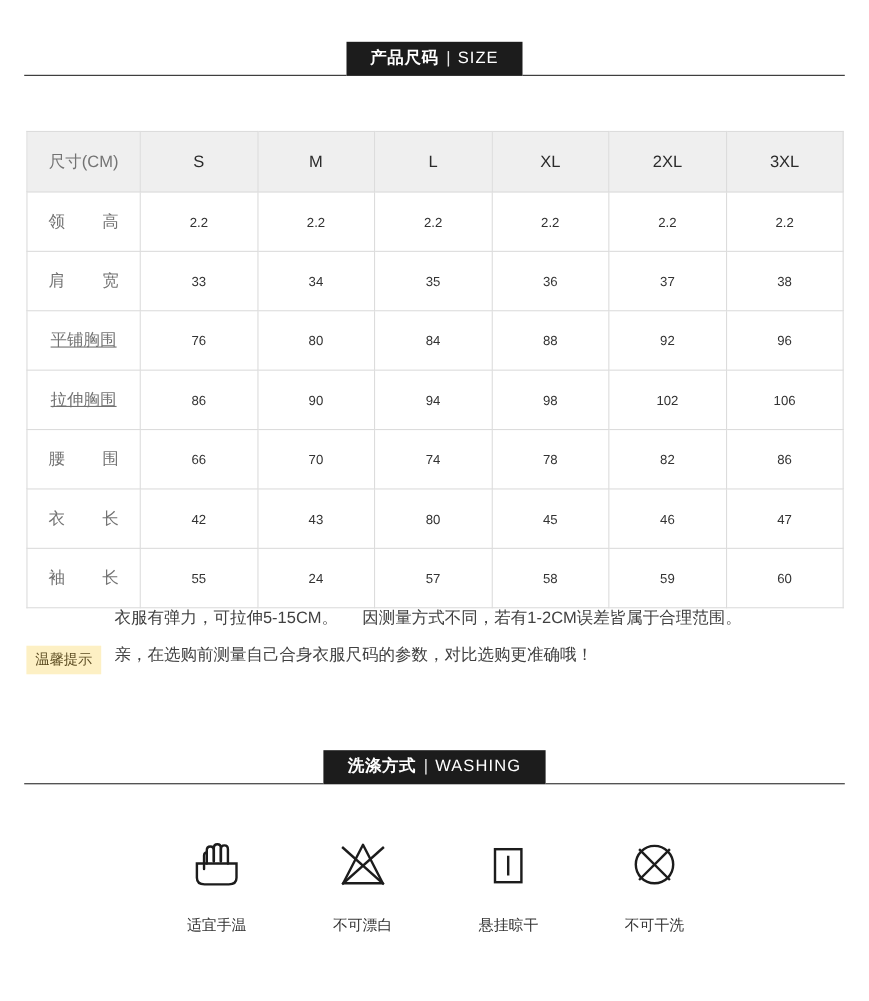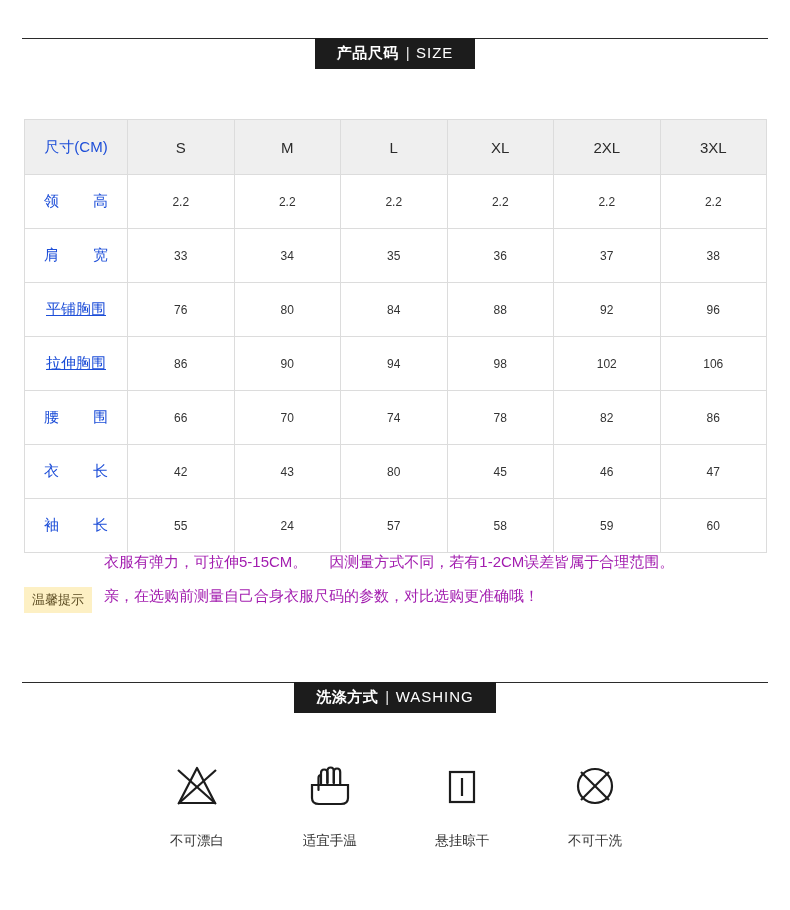--- a/index.html
+++ b/index.html
@@ -17,21 +17,21 @@
 
   .page {
     position: relative;
     width: 790px;
     height: 910px;
   }
 
   
   .section-head {
     display: flex;
-    align-items: flex-start;
+    align-items: flex-end;
     justify-content: center;
     width: 100%;
   }
   .section-head .rule {
     flex: 1 1 auto;
     height: 1px;
     background: #2b2b2b;
   }
   .section-head .label {
     flex: 0 0 auto;
@@ -88,21 +88,21 @@
   }
   #size-table thead td {
     background: #efefef;
     height: 52px;
     font-size: 15px;
     color: #2b2b2b;
   }
   #size-table td.rowhead {
     background: #ffffff;
     font-size: 15px;
-    color: #1d4ed8;
+    color: #737373;
     letter-spacing: 0px;
   }
   #size-table thead td.rowhead {
     background: #efefef;
   }
   #size-table col.c0 { width: 103px; }
   #size-table col.cx { width: 106.5px; }
   .sp2 { letter-spacing: 0; text-decoration: underline; }
   .spread {
     display: inline-block;
@@ -127,21 +127,21 @@
     font-size: 13px;
     padding: 6px 8px;
     margin-top: 13px;
     line-height: 1.1;
     white-space: nowrap;
   }
   #tip-lines {
     flex: 1 1 auto;
     margin-left: 12px;
     font-size: 15px;
-    color: #a21caf;
+    color: #404040;
     line-height: 34px;
   }
   #tip-lines .line {
     white-space: nowrap;
   }
   #tip-lines .gap {
     display: inline-block;
     width: 22px;
   }
 
@@ -285,48 +285,48 @@
 
   <div class="section-head" id="washing-head">
     <div class="rule"></div>
     <div class="label">
       <span class="cn">洗涤方式</span><span class="sep">|</span><span class="en">WASHING</span>
     </div>
     <div class="rule"></div>
   </div>
 
   <div id="wash-row">
-
-    <div class="wash-item">
-      <div class="wash-icon">
-        <svg width="52" height="46" viewBox="0 0 52 46">
-          <path d="M26 4 L44 39 L8 39 Z" fill="none" stroke="#1c1c1c" stroke-width="2.2" stroke-linejoin="round"></path>
-          <line x1="7" y1="6" x2="45" y2="40" stroke="#1c1c1c" stroke-width="2.2"></line>
-          <line x1="45" y1="6" x2="7" y2="40" stroke="#1c1c1c" stroke-width="2.2"></line>
-        </svg>
-      </div>
-      <div class="wash-label">不可漂白</div>
-    </div>
 
     <div class="wash-item">
       <div class="wash-icon">
         <svg width="52" height="46" viewBox="0 0 52 46">
           <path d="M8 21 L8 34 Q8 40 15 40 L37 40 Q44 40 44 34 L44 21 Z" fill="none" stroke="#1c1c1c" stroke-width="2.2"></path>
           <path d="M17 21 L17 9 Q17 5.5 20.2 5.5 Q23.4 5.5 23.4 9 L23.4 19" fill="none" stroke="#1c1c1c" stroke-width="2.2" stroke-linecap="round"></path>
           <path d="M23.4 19 L23.4 7 Q23.4 3.5 26.6 3.5 Q29.8 3.5 29.8 7 L29.8 19" fill="none" stroke="#1c1c1c" stroke-width="2.2" stroke-linecap="round"></path>
           <path d="M29.8 19 L29.8 8 Q29.8 4.5 33 4.5 Q36.2 4.5 36.2 8 L36.2 21" fill="none" stroke="#1c1c1c" stroke-width="2.2" stroke-linecap="round"></path>
           <path d="M14.5 26 L14.5 14 Q14.5 11 17 11" fill="none" stroke="#1c1c1c" stroke-width="2.2" stroke-linecap="round"></path>
         </svg>
       </div>
       <div class="wash-label">适宜手温</div>
     </div>
 
     <div class="wash-item">
       <div class="wash-icon">
         <svg width="52" height="46" viewBox="0 0 52 46">
+          <path d="M26 4 L44 39 L8 39 Z" fill="none" stroke="#1c1c1c" stroke-width="2.2" stroke-linejoin="round"></path>
+          <line x1="7" y1="6" x2="45" y2="40" stroke="#1c1c1c" stroke-width="2.2"></line>
+          <line x1="45" y1="6" x2="7" y2="40" stroke="#1c1c1c" stroke-width="2.2"></line>
+        </svg>
+      </div>
+      <div class="wash-label">不可漂白</div>
+    </div>
+
+    <div class="wash-item">
+      <div class="wash-icon">
+        <svg width="52" height="46" viewBox="0 0 52 46">
           <rect x="14" y="8" width="24" height="30" fill="none" stroke="#1c1c1c" stroke-width="2.2"></rect>
           <line x1="26" y1="14" x2="26" y2="32" stroke="#1c1c1c" stroke-width="2.2"></line>
         </svg>
       </div>
       <div class="wash-label">悬挂晾干</div>
     </div>
 
 
     <div class="wash-item">
       <div class="wash-icon">

